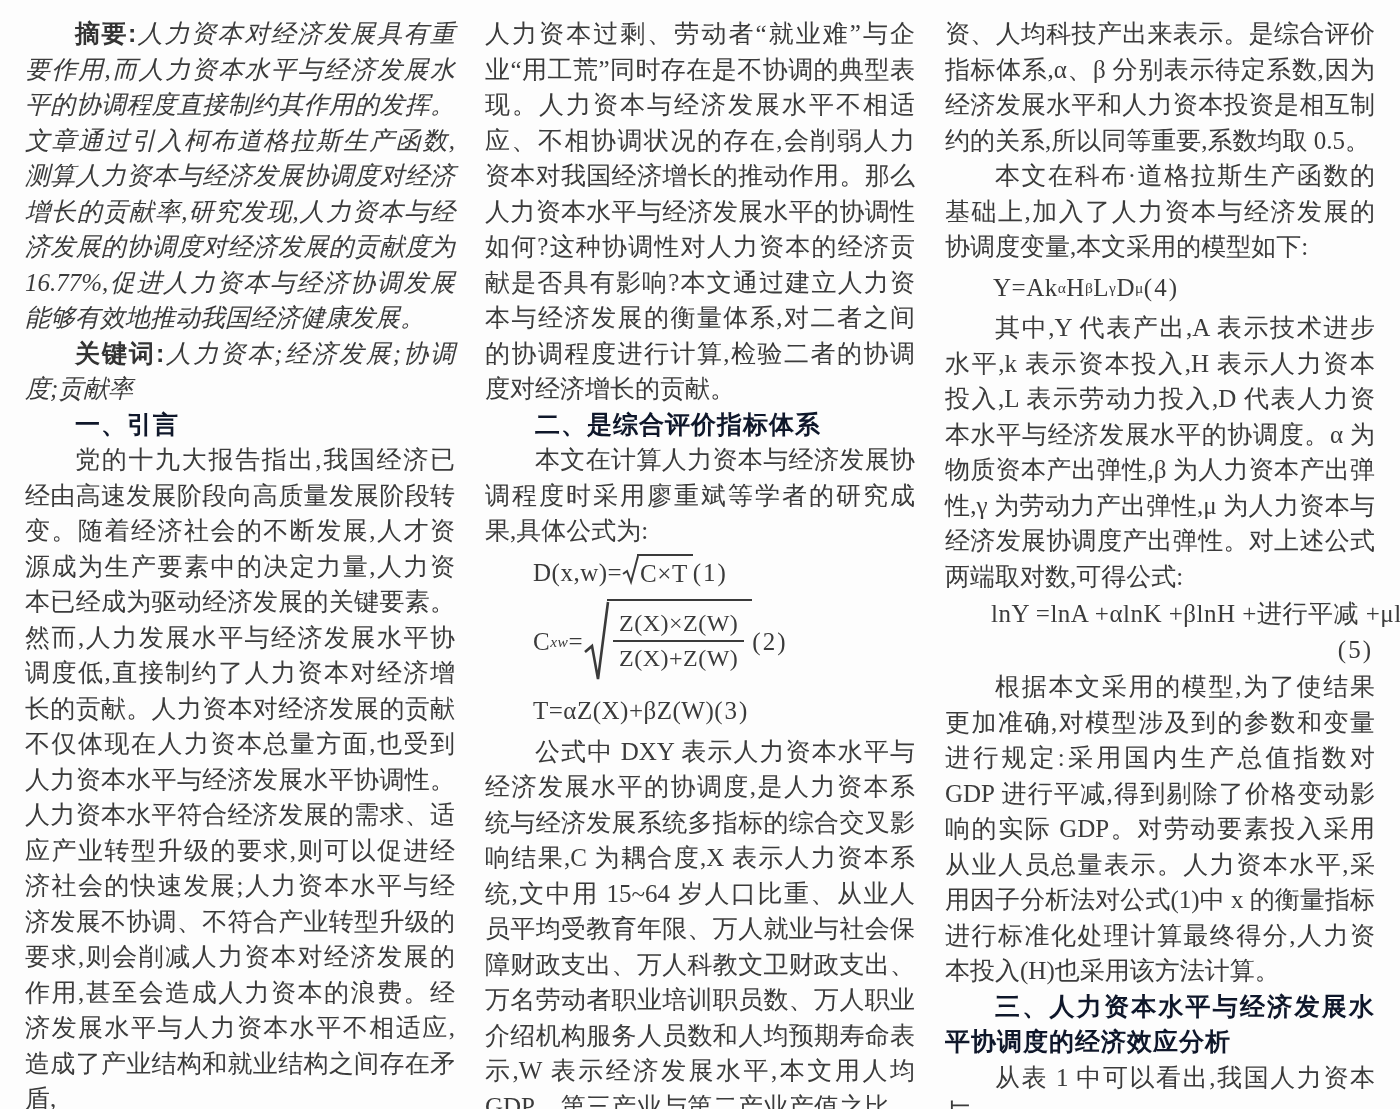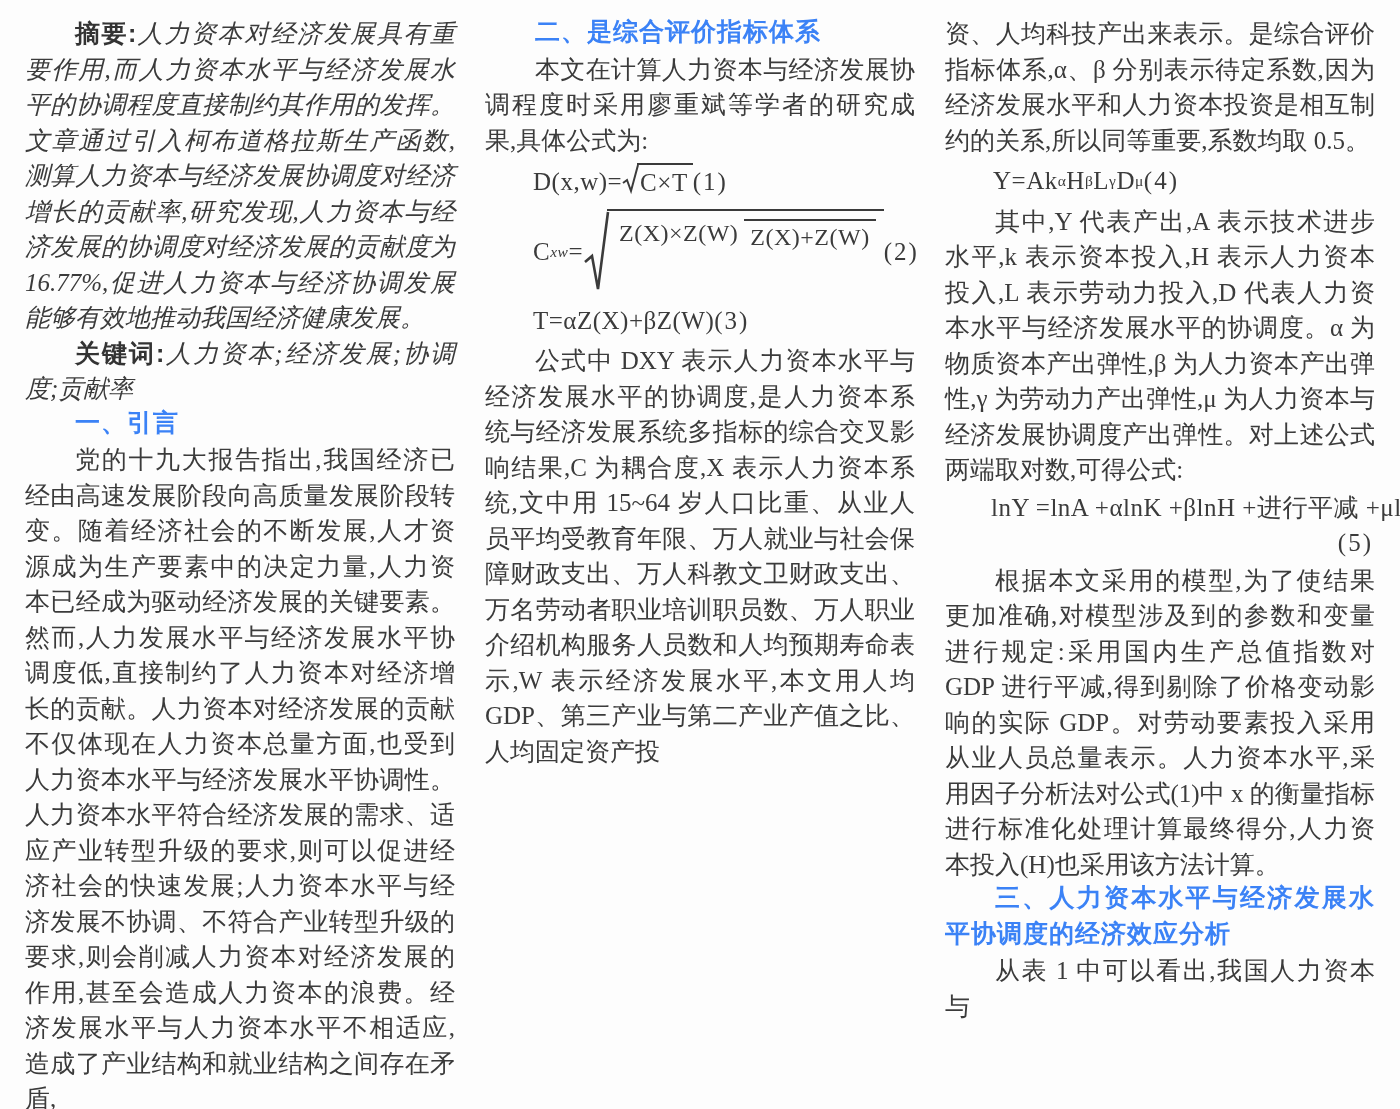--- a/index.html
+++ b/index.html
@@ -25,23 +25,23 @@
   p.para { text-indent: 2em; }
   p.cont { text-indent: 0; }
   .kai { font-style: italic; }
   .para-label {
     font-family: "Liberation Sans", sans-serif;
     font-weight: 700;
     font-style: normal;
     color: #333;
   }
   .heading {
-    font-family: Liberation Mono, monospace;
+    font-family: Liberation Serif, serif;
     font-weight: 700;
-    color: #3b82f6;
+    color: #0f172a;
     text-indent: 2em;
     letter-spacing: 1px;
   }
   
   .eq {
     display: flex;
     justify-content: flex-start;
     align-items: center;
     padding-left: 48px;
     margin: 5px 0;
@@ -64,21 +64,21 @@
     margin-left: -2px;
   }
   .rad-body {
     border-top: 2.5px solid currentColor;
     padding: 4px 8px 0 6px;
     margin-left: -3px;
     display: inline-block;
   }
   .frac {
     display: inline-flex;
-    flex-direction: row;
+    flex-direction: column;
     align-items: center;
     line-height: 1.12;
     font-size: 24px;
   }
   .frac .num { padding: 0 6px 3px 6px; }
   .frac .den { border-top: 2.5px solid currentColor; padding: 3px 6px 0 6px; }
   .eq2 { margin: 8px 0; }
   .eq5-block { margin: 2px 0; }
   .eq5-body { padding-left: 46px; white-space: nowrap; letter-spacing: 0.5px; }
   .eq5-num { text-align: right; letter-spacing: 2px; padding-right: 2px; }
@@ -89,20 +89,21 @@
 <div class="page">
 
   <div class="col">
     <p class="para kai"><span class="para-label">摘要:</span><span>人力资本对经济发展具有重要作用,而人力资本水平与经济发展水平的协调程度直接制约其作用的发挥。文章通过引入柯布道格拉斯生产函数,测算人力资本与经济发展协调度对经济增长的贡献率,研究发现,人力资本与经济发展的协调度对经济发展的贡献度为 16.77%,促进人力资本与经济协调发展能够有效地推动我国经济健康发展。</span></p>
     <p class="para kai"><span class="para-label">关键词:</span><span>人力资本;经济发展;协调度;贡献率</span></p>
     <p class="heading">一、引言</p>
     <p class="para">党的十九大报告指出,我国经济已经由高速发展阶段向高质量发展阶段转变。随着经济社会的不断发展,人才资源成为生产要素中的决定力量,人力资本已经成为驱动经济发展的关键要素。然而,人力发展水平与经济发展水平协调度低,直接制约了人力资本对经济增长的贡献。人力资本对经济发展的贡献不仅体现在人力资本总量方面,也受到人力资本水平与经济发展水平协调性。人力资本水平符合经济发展的需求、适应产业转型升级的要求,则可以促进经济社会的快速发展;人力资本水平与经济发展不协调、不符合产业转型升级的要求,则会削减人力资本对经济发展的作用,甚至会造成人力资本的浪费。经济发展水平与人力资本水平不相适应,造成了产业结构和就业结构之间存在矛盾,</p>
   </div>
 
   <div class="col">
+    <p class="cont">人力资本过剩、劳动者“就业难”与企业“用工荒”同时存在是不协调的典型表现。人力资本与经济发展水平不相适应、不相协调状况的存在,会削弱人力资本对我国经济增长的推动作用。那么人力资本水平与经济发展水平的协调性如何?这种协调性对人力资本的经济贡献是否具有影响?本文通过建立人力资本与经济发展的衡量体系,对二者之间的协调程度进行计算,检验二者的协调度对经济增长的贡献。</p>
     <p class="heading">二、是综合评价指标体系</p>
     <p class="para">本文在计算人力资本与经济发展协调程度时采用廖重斌等学者的研究成果,具体公式为:</p>
 
     <div class="eq">
       <span class="math">
         <span>D(x,w)=</span>
         <span class="sqrt">
           <svg class="radsign" width="17" height="32" viewBox="0 0 17 32">
               <path d="M1 20 L5 17 L9 28 L16 2" stroke-width="2"></path>
             </svg>
@@ -135,20 +136,21 @@
     <div class="eq">
       <span class="math">T=αZ(X)+βZ(W)</span>
       <span class="eq-num">(3)</span>
     </div>
 
     <p class="para">公式中 DXY 表示人力资本水平与经济发展水平的协调度,是人力资本系统与经济发展系统多指标的综合交叉影响结果,C 为耦合度,X 表示人力资本系统,文中用 15~64 岁人口比重、从业人员平均受教育年限、万人就业与社会保障财政支出、万人科教文卫财政支出、万名劳动者职业培训职员数、万人职业介绍机构服务人员数和人均预期寿命表示,W 表示经济发展水平,本文用人均 GDP、第三产业与第二产业产值之比、人均固定资产投</p>
   </div>
 
   <div class="col">
     <p class="cont">资、人均科技产出来表示。是综合评价指标体系,α、β 分别表示待定系数,因为经济发展水平和人力资本投资是相互制约的关系,所以同等重要,系数均取 0.5。</p>
+    <p class="para">本文在科布·道格拉斯生产函数的基础上,加入了人力资本与经济发展的协调度变量,本文采用的模型如下:</p>
 
     <div class="eq">
       <span class="math">
         <span>Y=Ak</span>
           <sup>α</sup>
           <span>H</span>
           <sup>β</sup>
           <span>L</span>
           <sup>γ</sup>
           <span>D</span>

